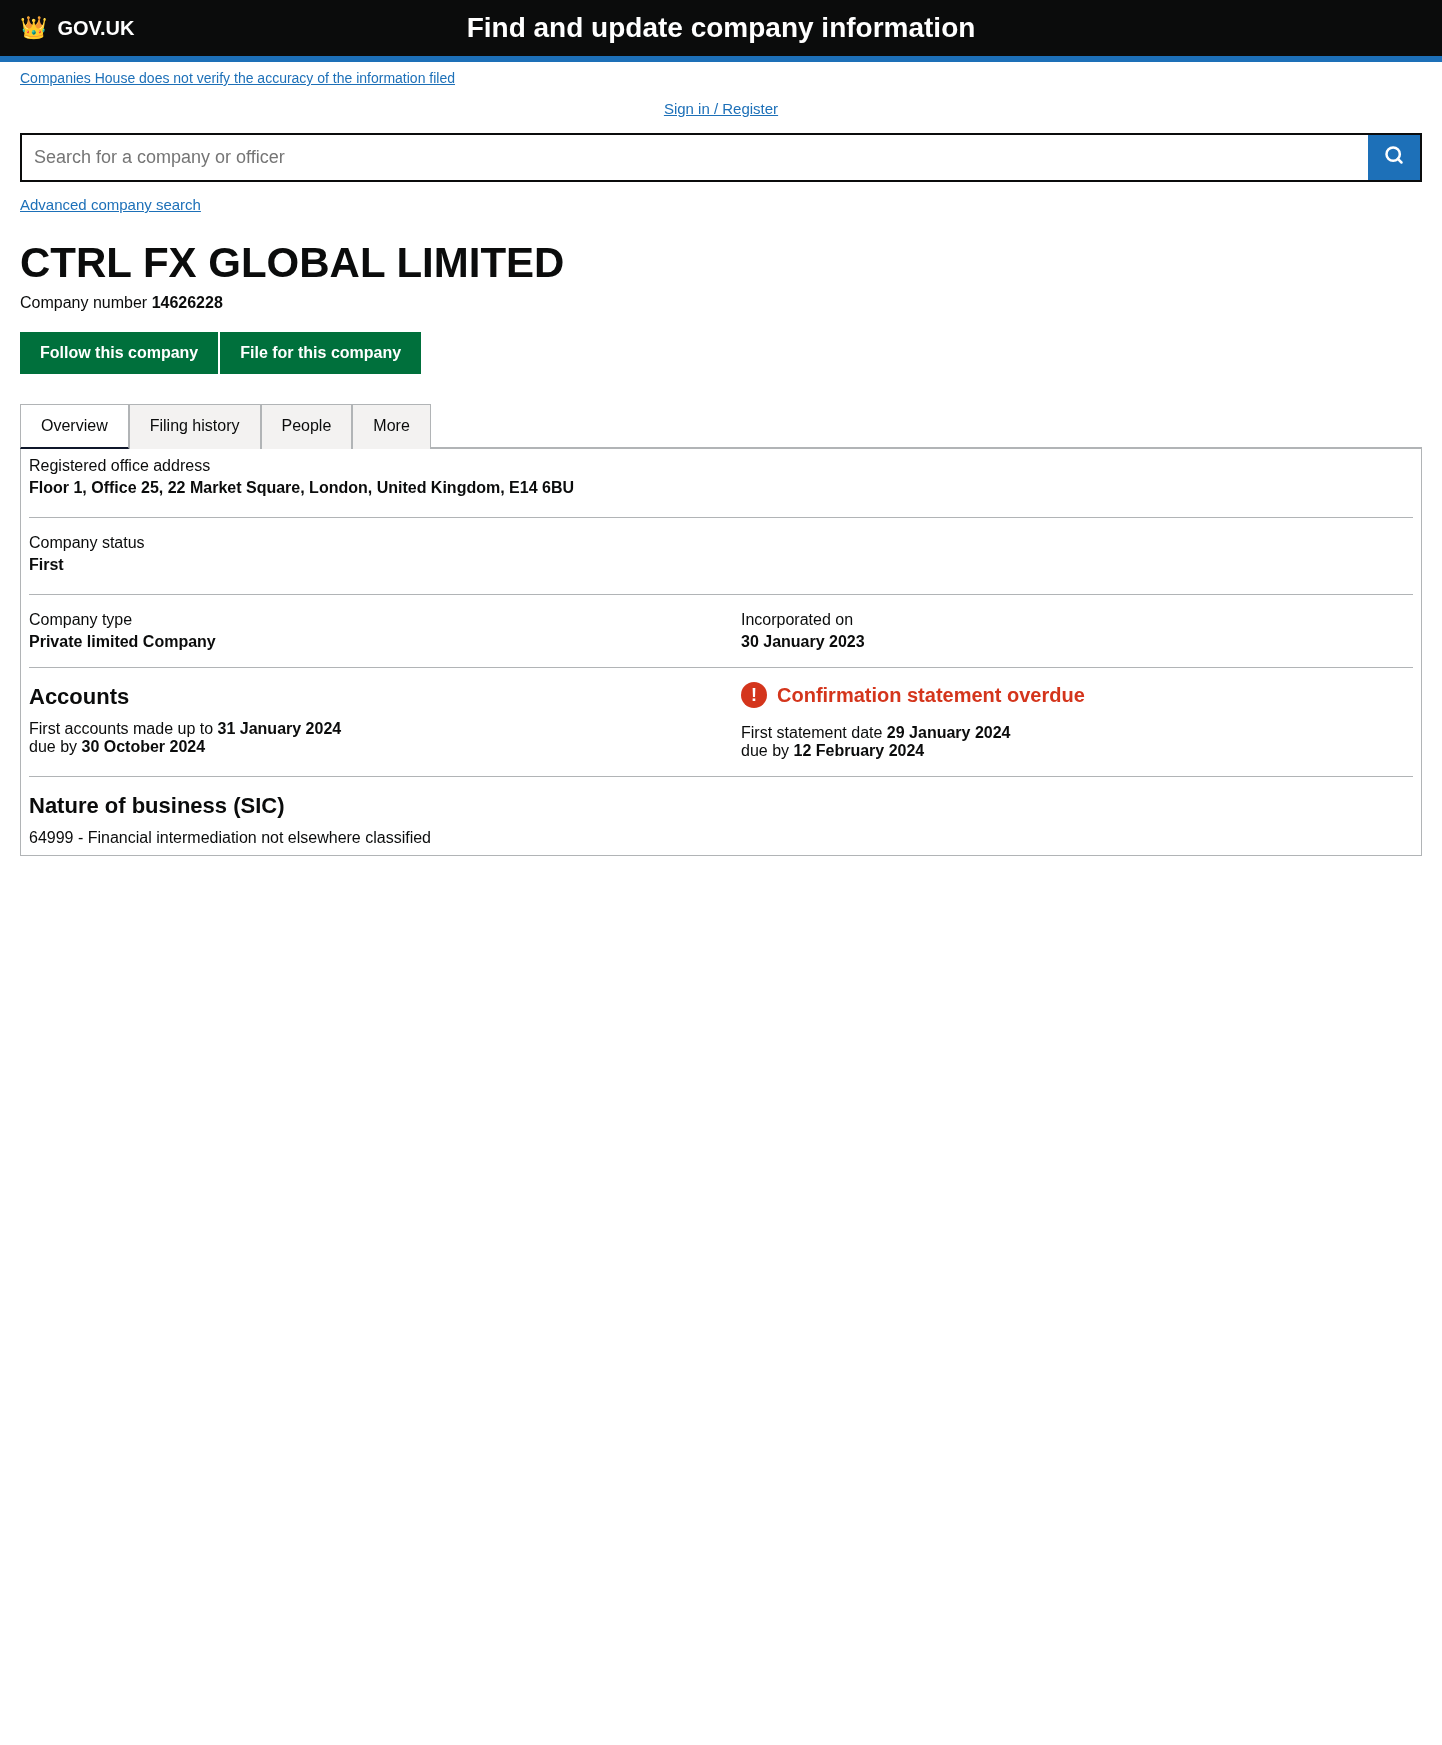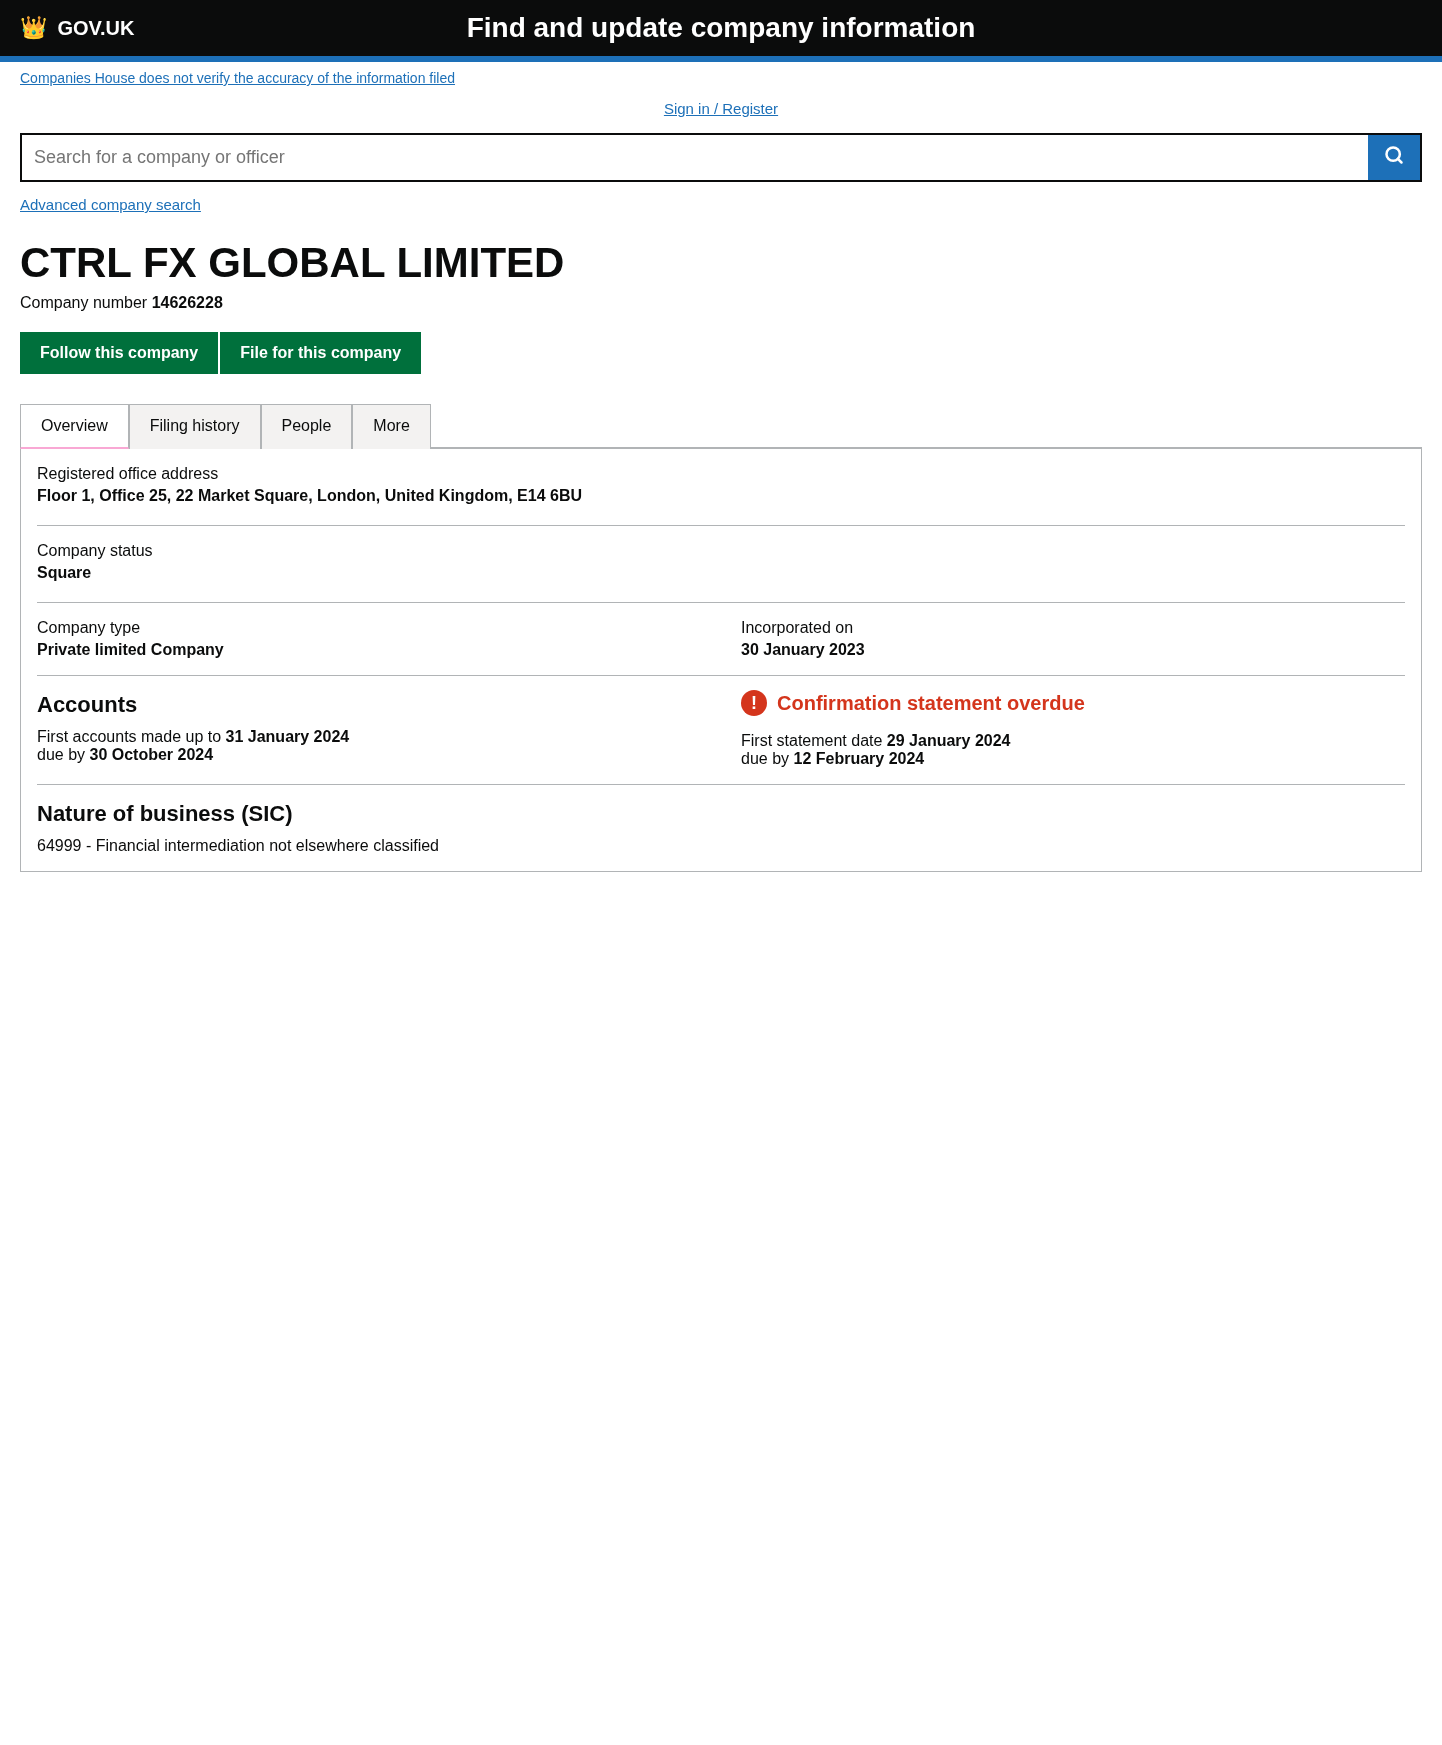--- a/index.html
+++ b/index.html
@@ -140,35 +140,35 @@
       font-size: 16px;
       cursor: pointer;
       border: 1px solid #b1b4b6;
       border-bottom: none;
       background: #fff;
       text-decoration: none;
       color: #0b0c0c;
       margin-bottom: -2px;
     }
     .tab.active {
-      border-bottom: 2px solid #f9a8d4;
+      border-bottom: 2px solid #0f172a;
       font-weight: 500;
       background: #fff;
       z-index: 1;
     }
     .tab:not(.active) {
       background: #f3f2f1;
     }
 
     
     .content-panel {
       border: 1px solid #b1b4b6;
       border-top: none;
       margin: 0 20px;
-      padding: 16px;
+      padding: 8px;
     }
 
     .info-section {
       margin-bottom: 20px;
     }
     .info-label {
       font-size: 16px;
       color: #0b0c0c;
       margin-bottom: 4px;
     }
@@ -273,21 +273,21 @@
 
   <div class="info-section">
     <div class="info-label">Registered office address</div>
     <div class="info-value">Floor 1, Office 25, 22 Market Square, London, United Kingdom, E14 6BU</div>
   </div>
 
   <hr class="divider">
 
   <div class="info-section">
     <div class="info-label">Company status</div>
-    <div class="info-value">Square</div>
+    <div class="info-value">First</div>
   </div>
 
   <hr class="divider">
 
   <div class="two-col">
     <div>
       <div class="info-label">Company type</div>
       <div class="info-value">Private limited Company</div>
     </div>
     <div>

